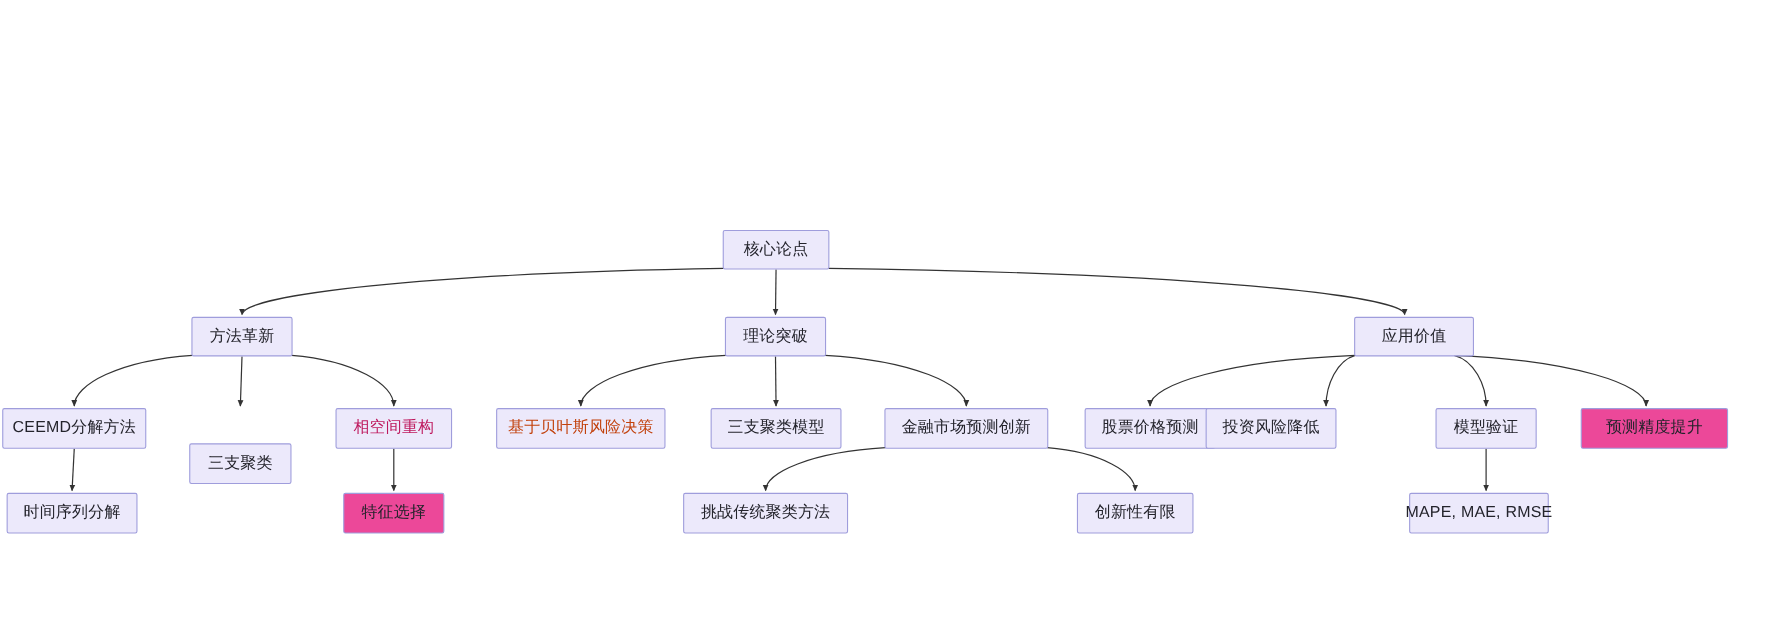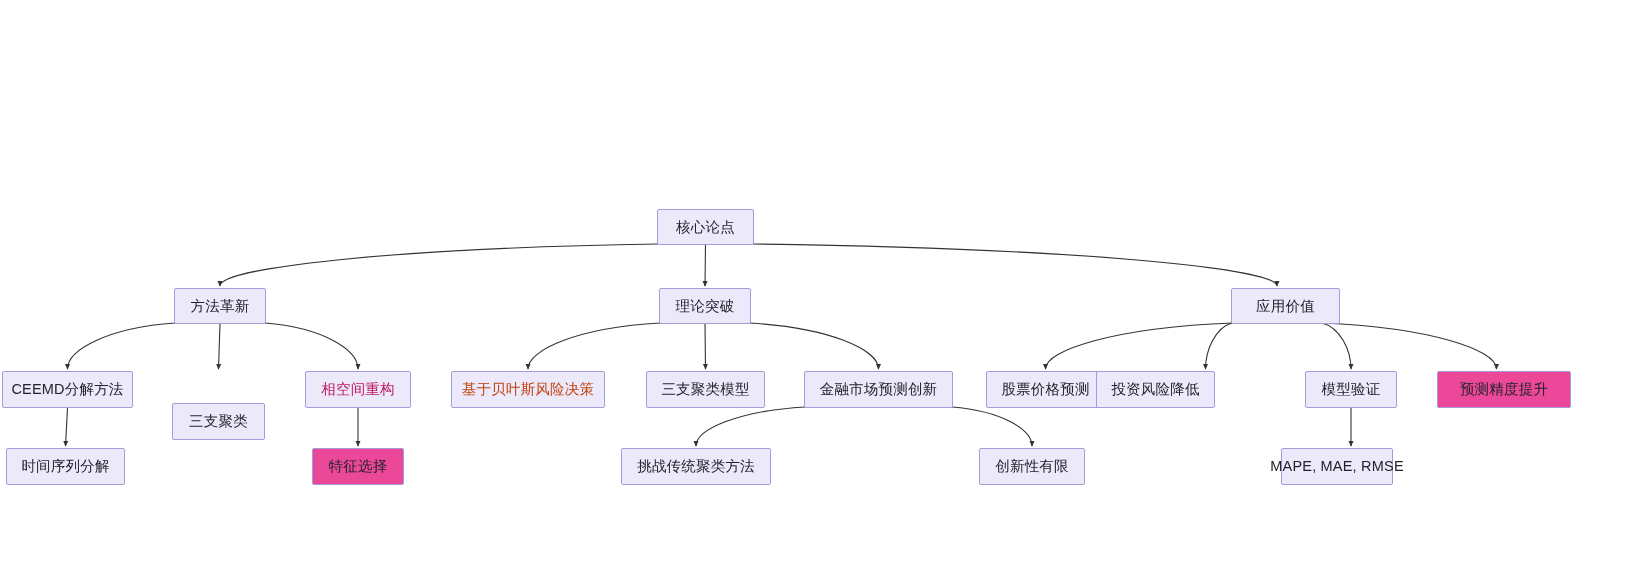--- a/index.html
+++ b/index.html
@@ -121,17 +121,17 @@
       </div>
       <div class="node" style="left: 312px; top: 448px; width: 92px; height: 37px; background: #ec4899; border-color: rgb(159, 157, 220); color: rgb(35, 35, 43);">
         <span class="node-label">特征选择</span>
       </div>
       <div class="node" style="left: 621px; top: 448px; width: 150px; height: 37px; background: rgb(236, 233, 251); border-color: rgb(159, 157, 220); color: rgb(35, 35, 43);">
         <span class="node-label">挑战传统聚类方法</span>
       </div>
       <div class="node" style="left: 979px; top: 448px; width: 106px; height: 37px; background: rgb(236, 233, 251); border-color: rgb(159, 157, 220); color: rgb(35, 35, 43);">
         <span class="node-label">创新性有限</span>
       </div>
-      <div class="node" style="left: 1281px; top: 448px; width: 112px; height: 37px; background: rgb(236, 233, 251); border-color: rgb(159, 157, 220); color: rgb(35, 35, 43);">
+      <div class="node" style="left: 1281px; top: 448px; width: 127px; height: 37px; background: rgb(236, 233, 251); border-color: rgb(159, 157, 220); color: rgb(35, 35, 43);">
         <span class="node-label">MAPE, MAE, RMSE</span>
       </div>
     </div>
 </div>
 
 </body></html>

